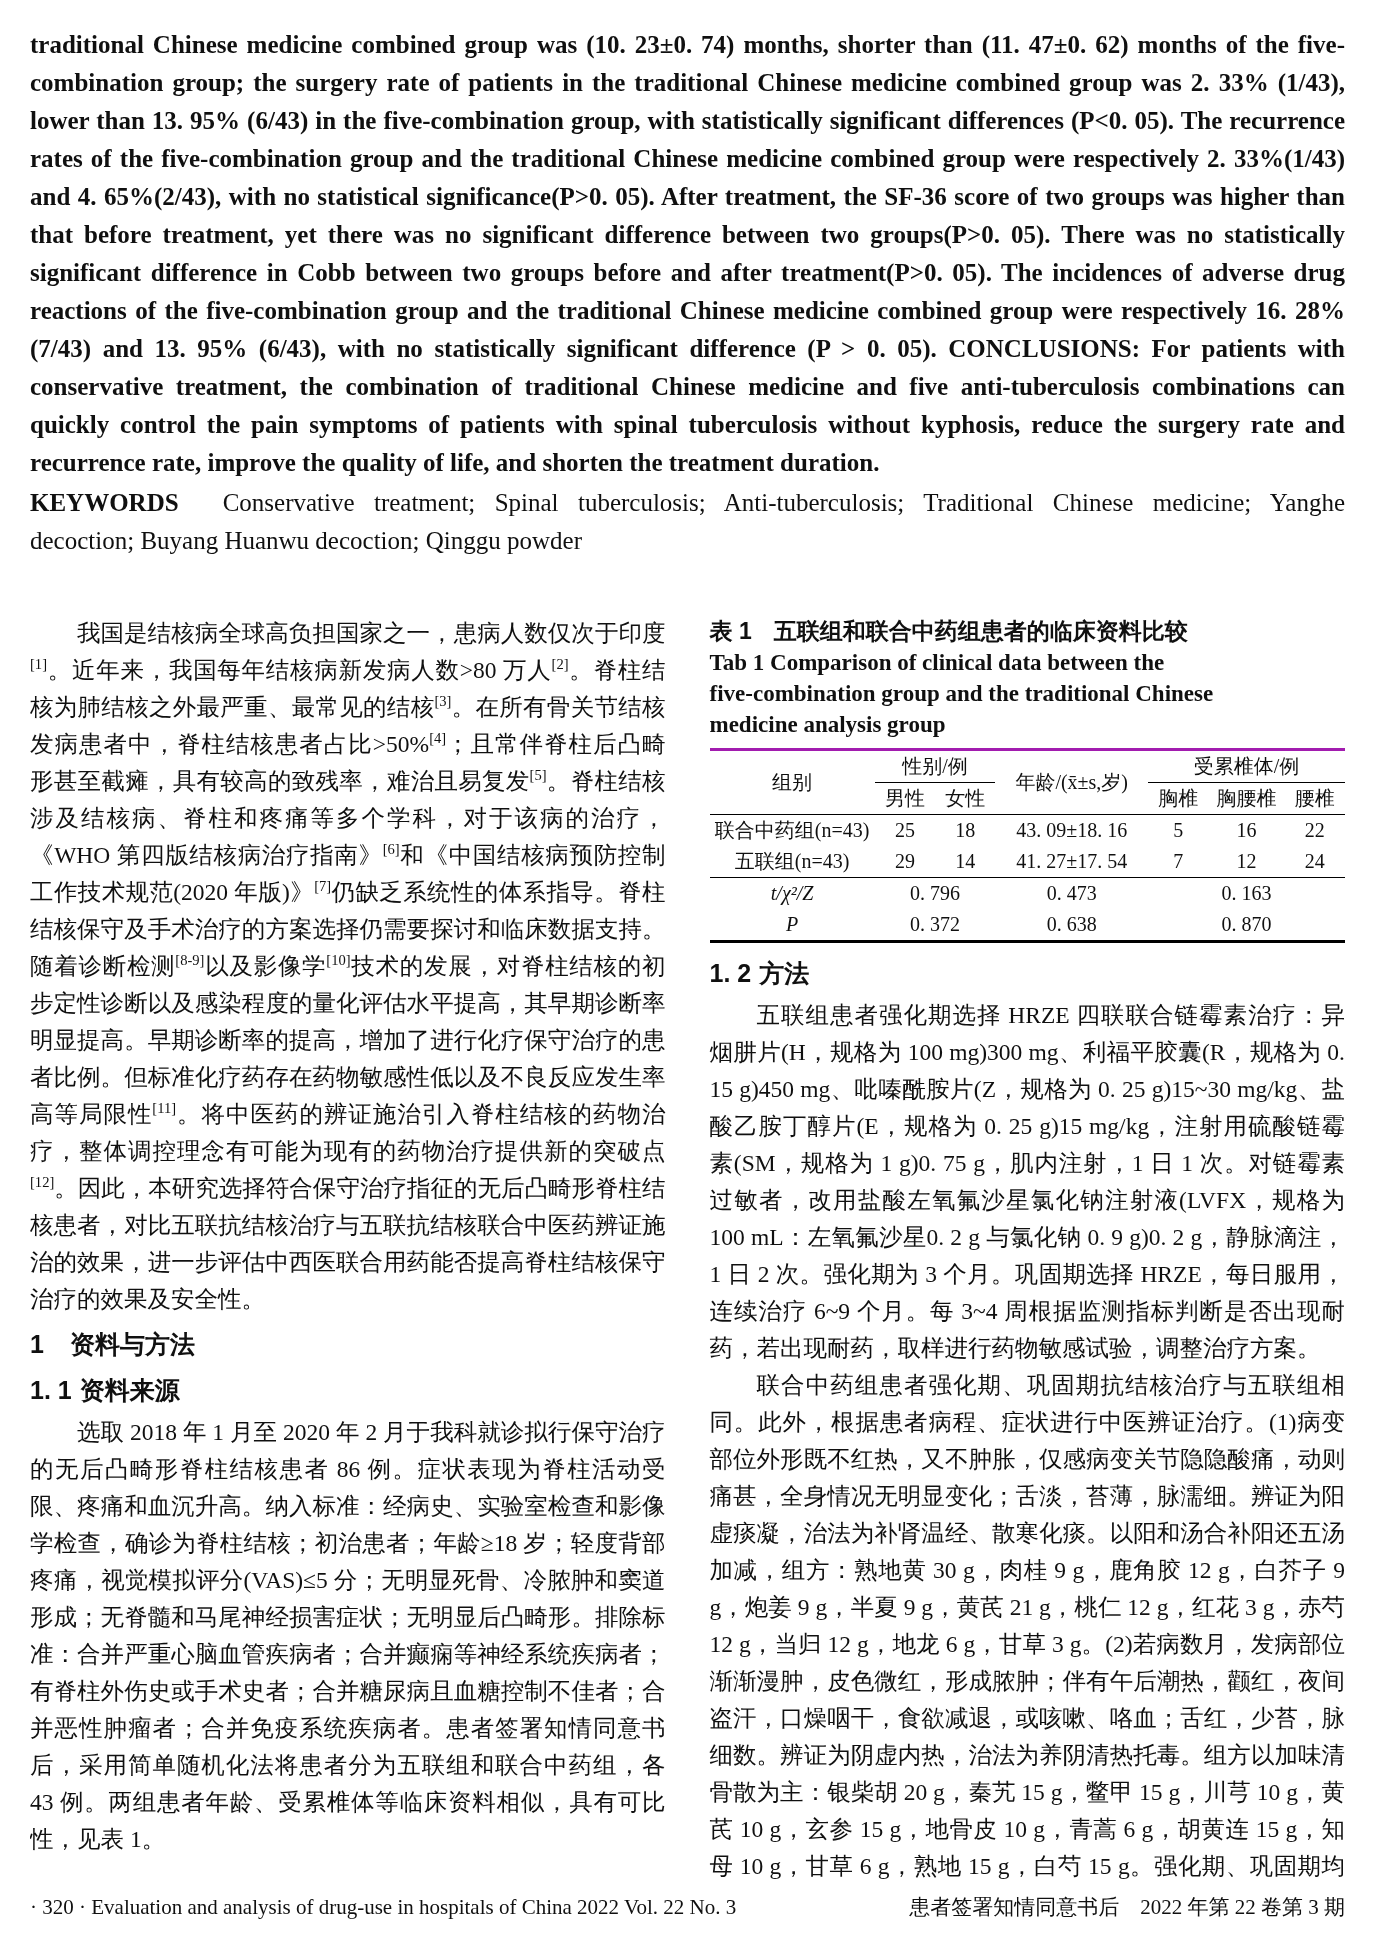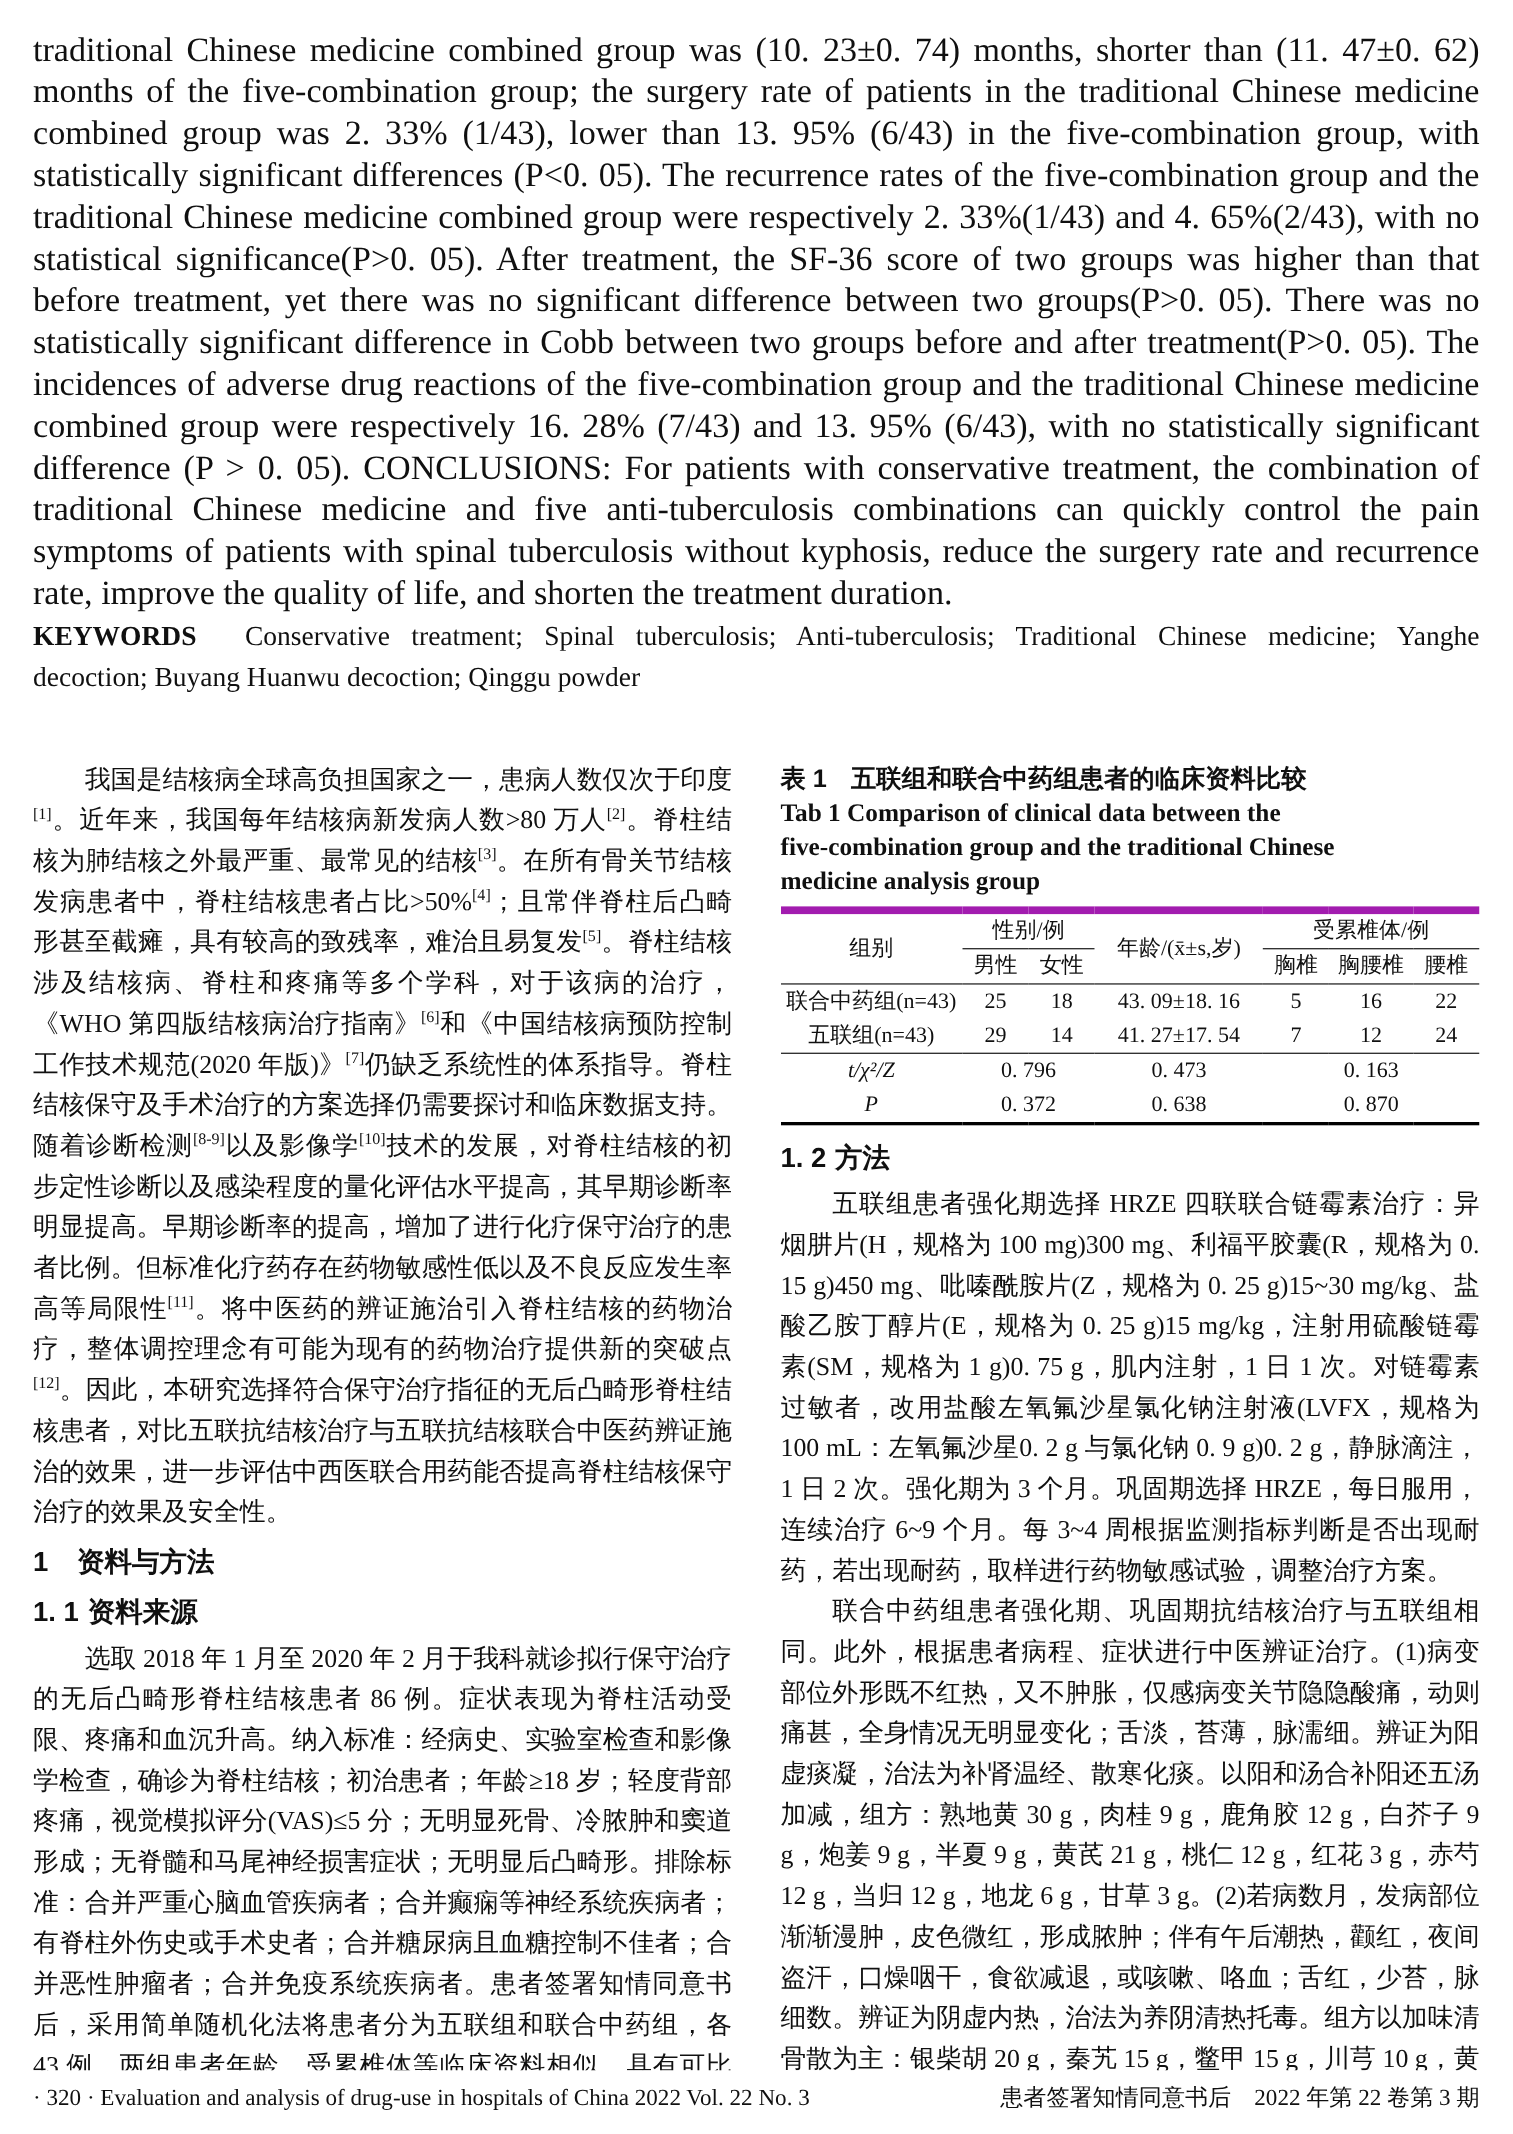--- a/index.html
+++ b/index.html
@@ -1,21 +1,21 @@
 <!DOCTYPE html>
 <html><head>
 <meta charset="utf-8">
 <style>
   html,body { margin:0; padding:0; background:#ffffff; }
   body { width:1375px; height:1940px; overflow:hidden; color:#101010;
          font-family:"Liberation Serif", serif; }
   .page { box-sizing:border-box; width:1375px; height:1940px;
           padding:26px 30px 18px 30px; display:flex; flex-direction:column; }
 
-  .abstract { font-size:31px; line-height:38px; text-align:justify; }
+  .abstract { font-size:25px; line-height:38px; text-align:justify;font-weight:bold; }
   .keywords { font-size:25px; line-height:38px; text-align:justify; margin-top:2px; }
   .kw-label { font-weight:bold; margin-right:44px; }
 
   .columns { display:flex; gap:44px; margin-top:30px; flex:1 1 auto; overflow:hidden; }
   .col { flex:1 1 0; font-size:23.5px; line-height:37px; text-align:justify; }
   .para { text-indent:2em; margin:0; }
   sup { font-size:0.62em; line-height:0; }
 
   .section-h { font-family:"Liberation Sans", sans-serif; font-weight:bold;
                font-size:25px; line-height:40px; margin:6px 0 4px 0; text-align:left; }
@@ -25,21 +25,21 @@
   .tab-caption { text-align:left; font-weight:bold; }
   .tab-caption-zh { font-family:"Liberation Sans", sans-serif; font-size:23px; line-height:32px; }
   .tab-caption-zh .cap-label { margin-right:22px; }
   .tab-caption-en { font-size:23px; line-height:31px; }
   .tab-caption-en .cap-line { display:block; }
 
   table.tab1 { border-collapse:collapse; width:100%; margin-top:8px; margin-bottom:10px;
                font-size:20px; table-layout:fixed; }
   table.tab1 th, table.tab1 td { font-weight:normal; padding:2px 2px; text-align:center;
                vertical-align:middle; line-height:27px; }
-  table.tab1 { border-top:7px solid #a21caf; border-bottom:3px solid #000; }
+  table.tab1 { border-top:3px solid #a21caf; border-bottom:3px solid #000; }
   th.group-h, td.group-c { text-align:left; }
   .span-underline { border-bottom:1.5px solid #000; }
   .hdr-bottom { border-bottom:1.5px solid #000; }
   .data-last td { border-bottom:1.5px solid #000; }
   .stat-label { font-style:italic; text-align:left; }
   col.c-group { width:26%; } col.c-m { width:9.5%; } col.c-f { width:9.5%; }
   col.c-age { width:24%; } col.c-t { width:9.5%; } col.c-tl { width:12%; } col.c-l { width:9.5%; }
 
   .footer { margin-top:auto; display:flex; justify-content:space-between; align-items:baseline;
             font-size:21px; line-height:30px; padding-top:10px; }

